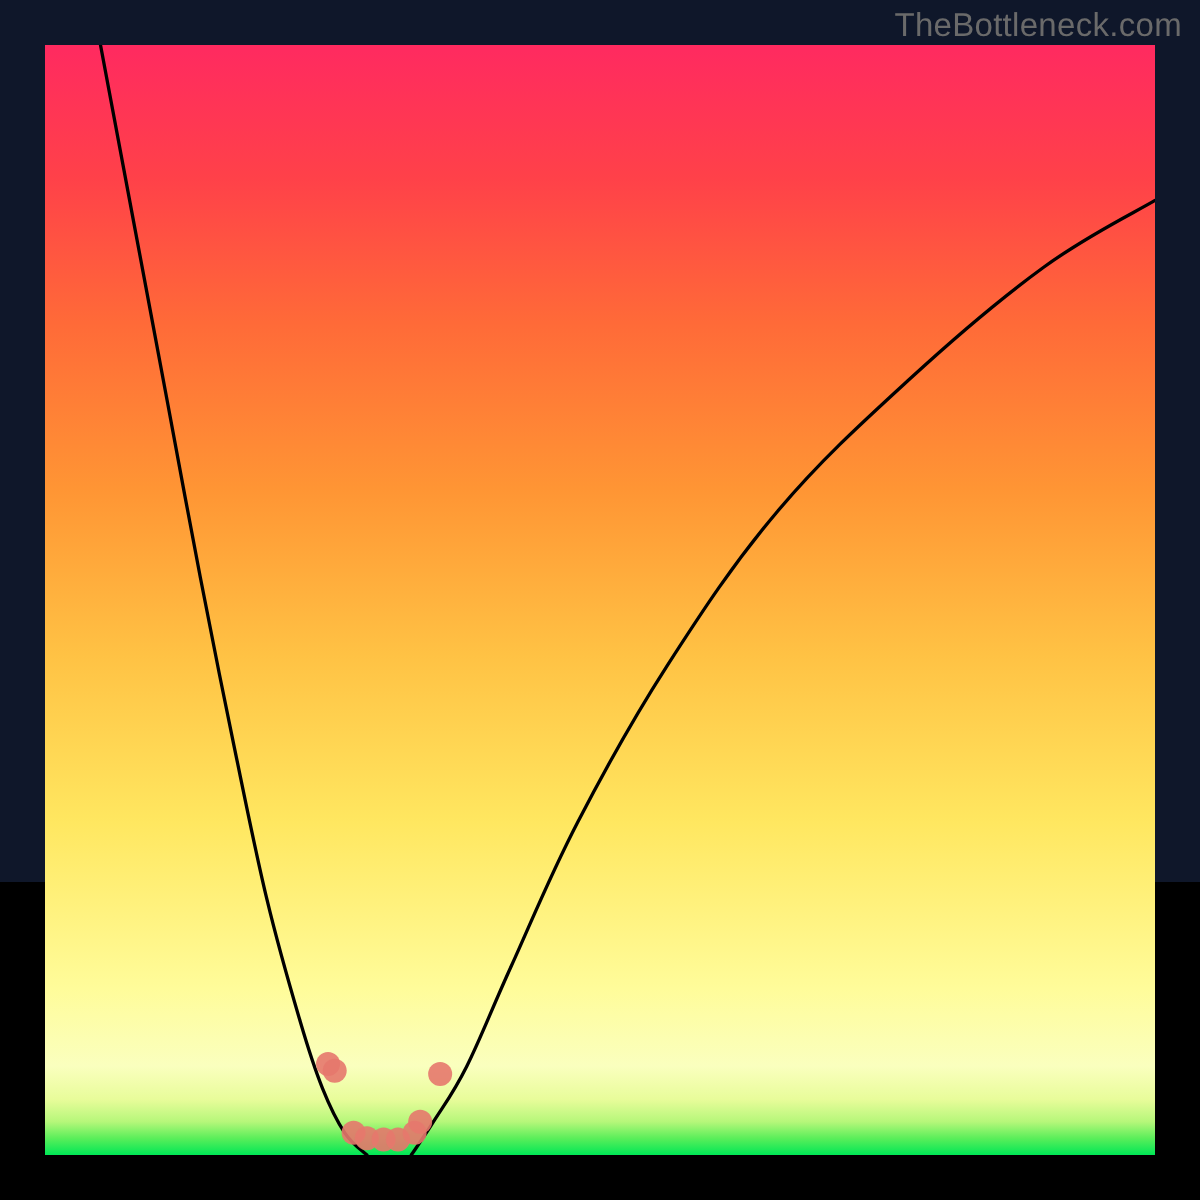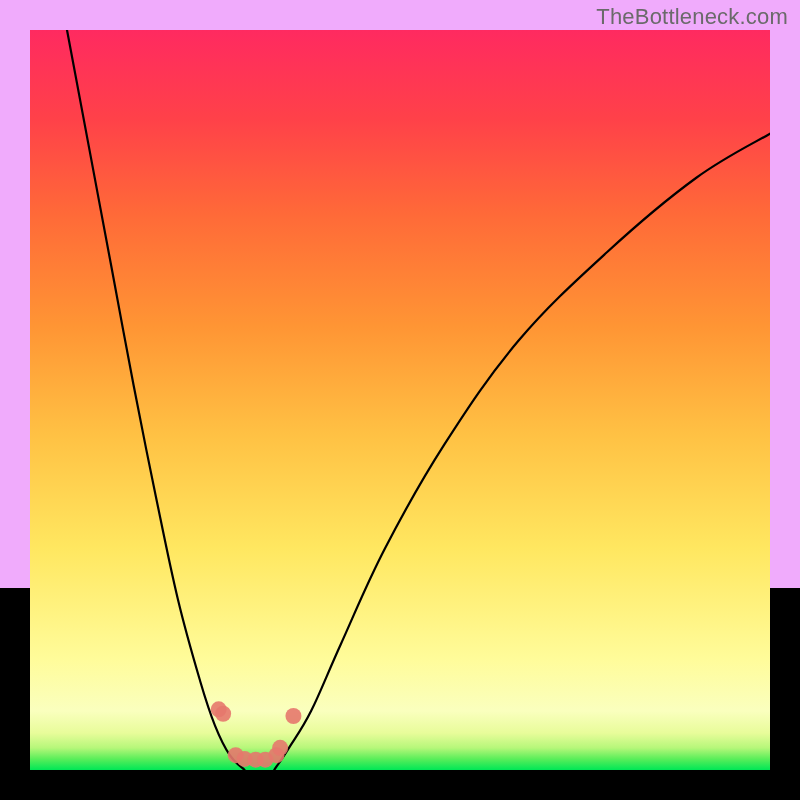--- a/index.html
+++ b/index.html
@@ -7,21 +7,21 @@
     padding: 0;
     width: 800px;
     height: 800px;
     overflow: hidden;
     background: #000;
   }
   .container {
     position: relative;
     width: 800px;
     height: 588px;
-    background: #f0abfc;
+    background: #0f172a;
   }
   .plot-area {
     position: absolute;
     left: 30px;
     top: 30px;
     width: 740px;
     height: 740px;
     background: linear-gradient(to top,
       #00e756 0%,
       #5aee5a 1.5%,

